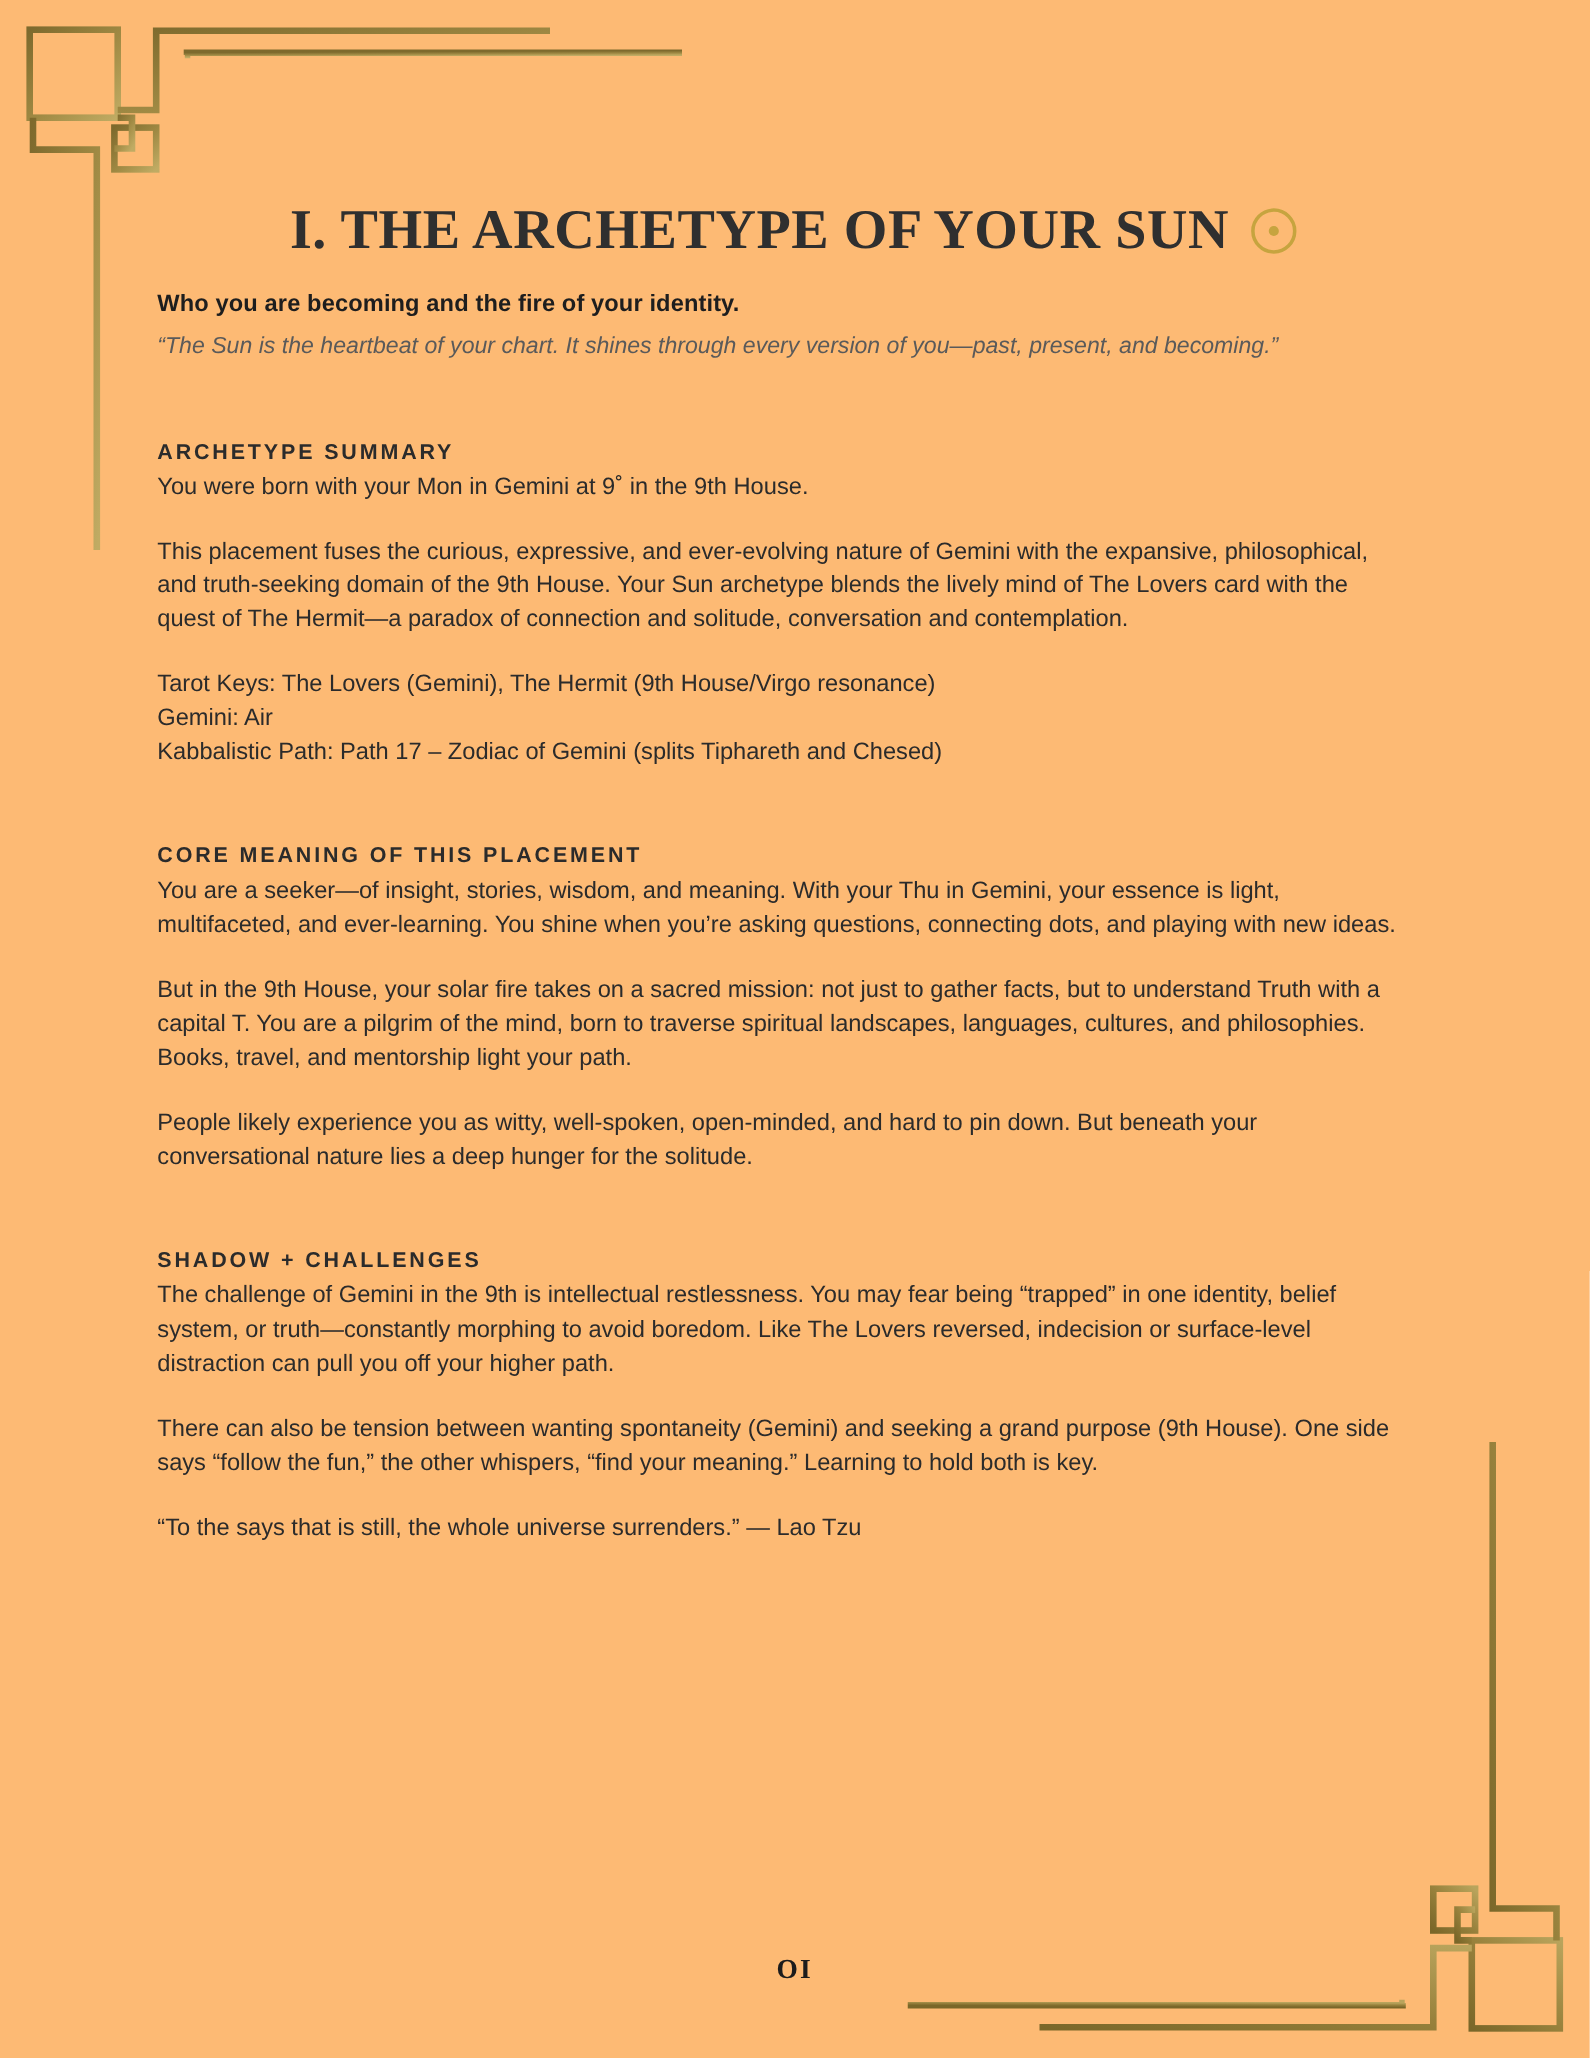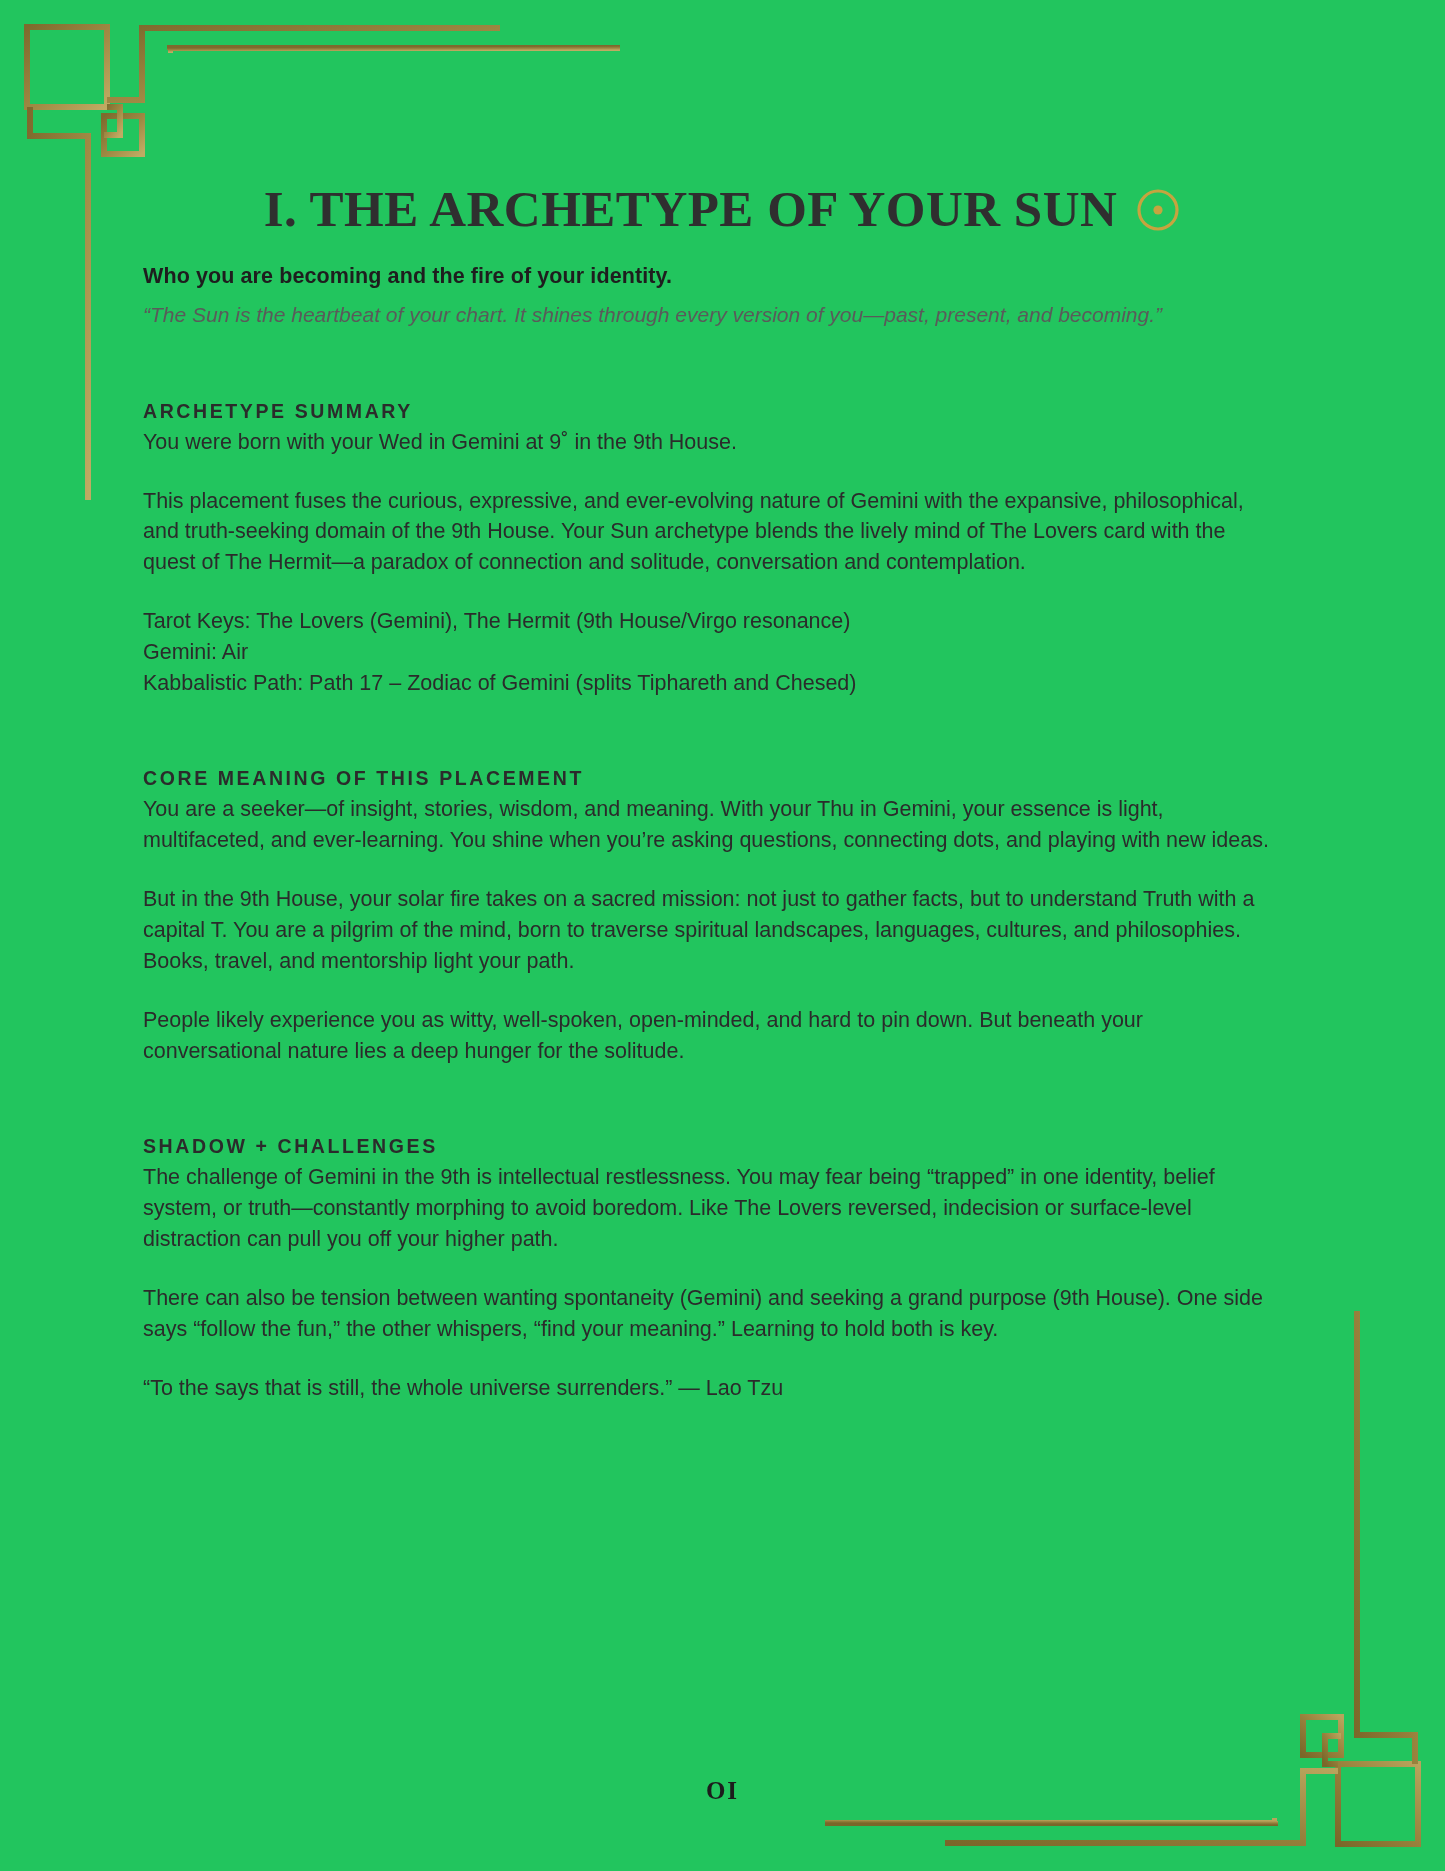--- a/index.html
+++ b/index.html
@@ -12,21 +12,21 @@
     background: #fbf8f1;
     font-family: "Liberation Sans", sans-serif;
     overflow: hidden;
     position: relative;
   }
 
   .page {
     position: relative;
     width: 1445px;
     height: 1871px;
-    background: #22c55e;
+    background: #fdba74;
     overflow: hidden;
   }
 
   
   .ornament {
     position: absolute;
     pointer-events: none;
   }
   .ornament-tl {
     top: 0;
@@ -186,21 +186,21 @@
     </svg>
   </div>
 
   <div class="content">
 
     <p class="lede">Who you are becoming and the fire of your identity.</p>
     <p class="quote-lede">“The Sun is the heartbeat of your chart. It shines through every version of you—past, present, and becoming.”</p>
 
     <div class="section">
       <h2 class="section-heading">ARCHETYPE SUMMARY</h2>
-      <p class="para">You were born with your Wed in Gemini at 9˚ in the 9th House.</p>
+      <p class="para">You were born with your Mon in Gemini at 9˚ in the 9th House.</p>
       <p class="para">This placement fuses the curious, expressive, and ever-evolving nature of Gemini with the expansive, philosophical, and truth-seeking domain of the 9th House. Your Sun archetype blends the lively mind of The Lovers card with the quest of The Hermit—a paradox of connection and solitude, conversation and contemplation.</p>
       <p class="para meta">Tarot Keys: The Lovers (Gemini), The Hermit (9th House/Virgo resonance)</p>
       <p class="para meta">Gemini: Air</p>
       <p class="para meta">Kabbalistic Path: Path 17 – Zodiac of Gemini (splits Tiphareth and Chesed)</p>
     </div>
 
     <div class="section">
       <h2 class="section-heading">CORE MEANING OF THIS PLACEMENT</h2>
       <p class="para">You are a seeker—of insight, stories, wisdom, and meaning. With your Thu in Gemini, your essence is light, multifaceted, and ever-learning. You shine when you’re asking questions, connecting dots, and playing with new ideas.</p>
       <p class="para">But in the 9th House, your solar fire takes on a sacred mission: not just to gather facts, but to understand Truth with a capital T. You are a pilgrim of the mind, born to traverse spiritual landscapes, languages, cultures, and philosophies. Books, travel, and mentorship light your path.</p>

